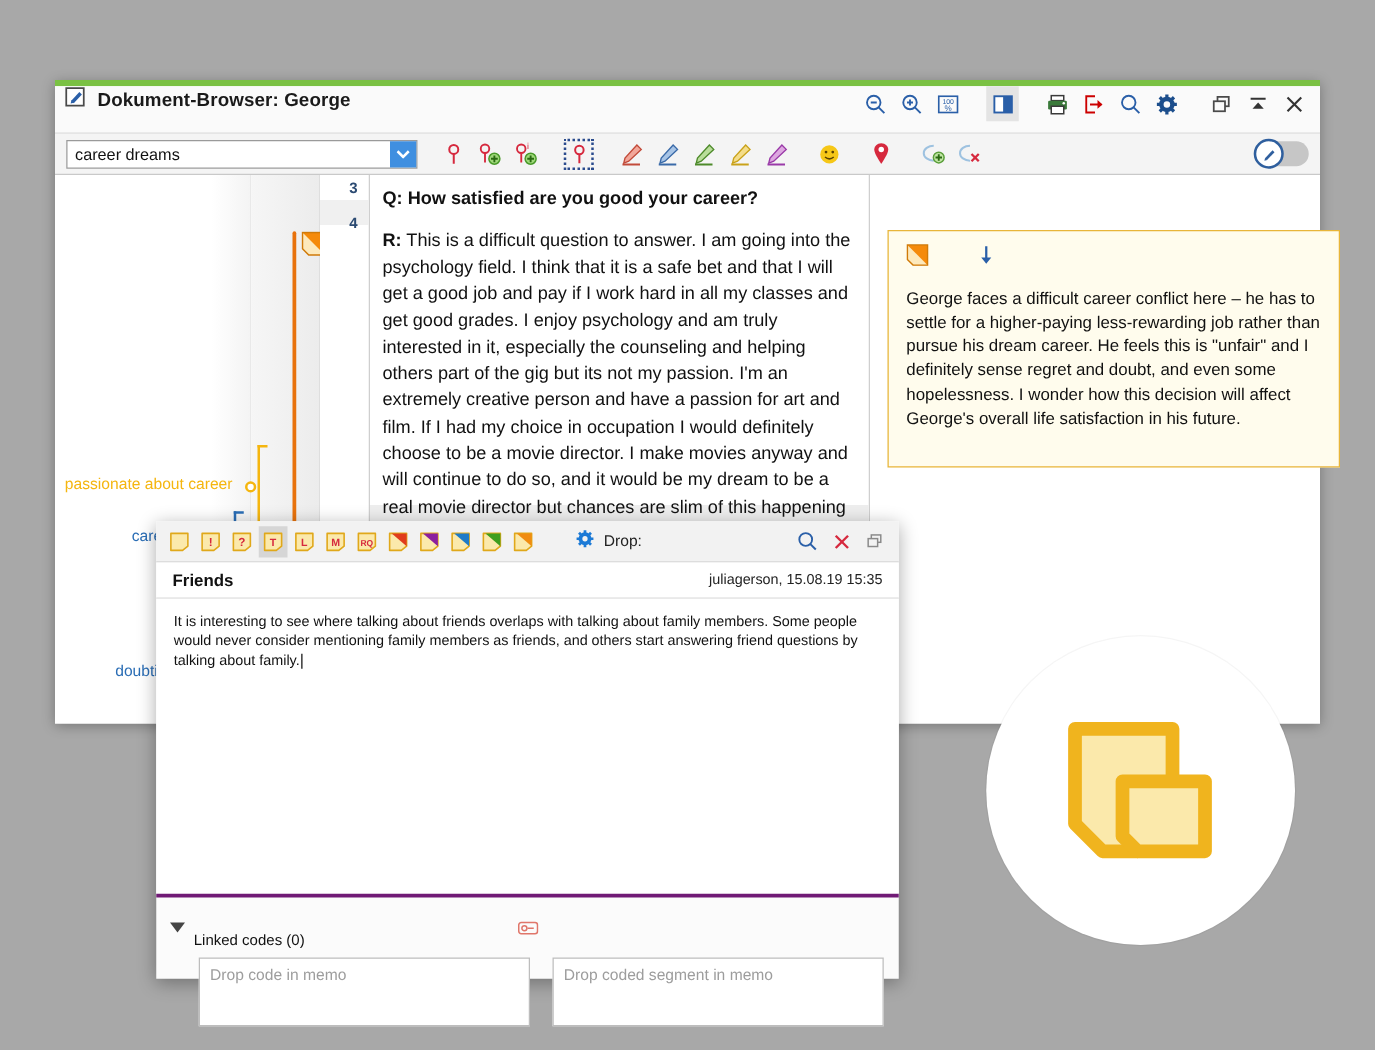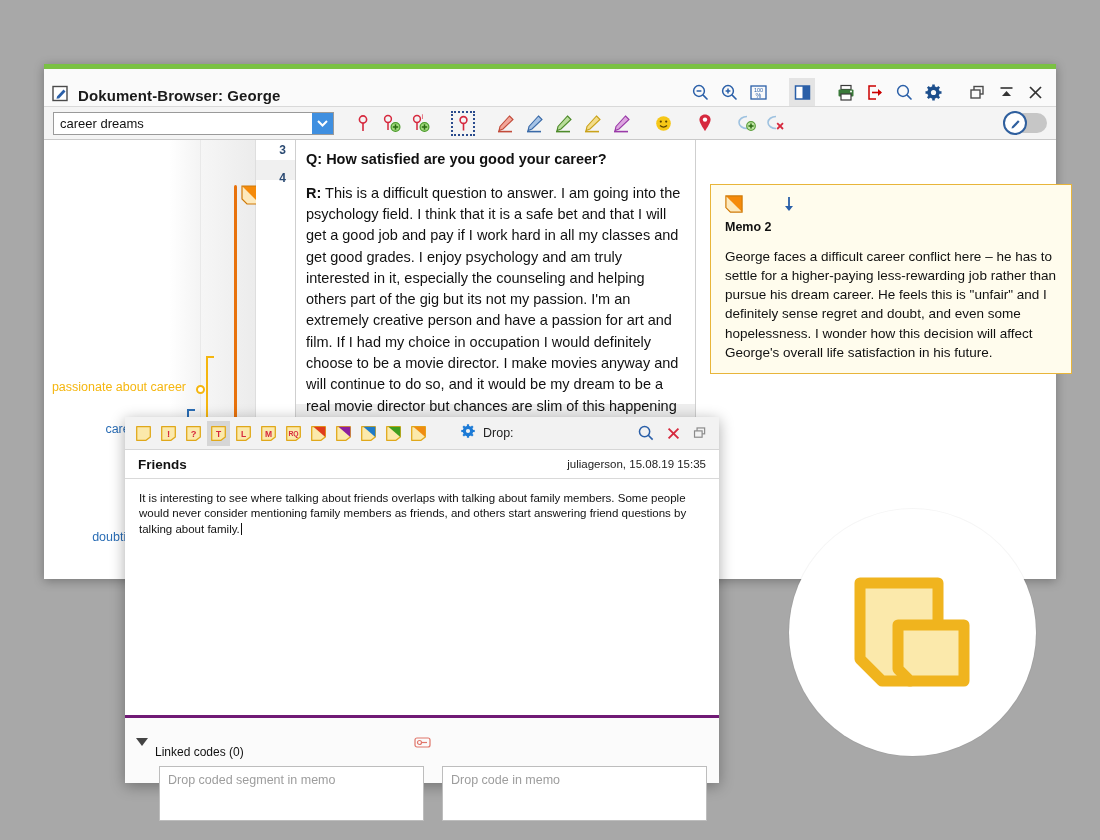--- a/index.html
+++ b/index.html
@@ -17,21 +17,21 @@
     position: absolute; left: 44px; top: 64px;
     width: 1012px; height: 515px;
     background: #ffffff;
     box-shadow: 0 2px 10px rgba(0,0,0,0.30);
   }
   .green-bar { height: 5px; background: #7ac143; }
 
   .titlebar {
     height: 38px; background: #fafafa;
     border-bottom: 1px solid #d9d9d9;
-    display: flex; align-items: flex-end; padding: 0 8px;
+    display: flex; align-items: flex-start; padding: 0 8px;
   }
   .title-left { display: flex; align-items: center; gap: 9px; flex: 1; }
   .title-text { font-size: 15px; font-weight: bold; color: #1a1a1a; letter-spacing: .1px; }
   .title-icons { display: flex; align-items: center; gap: 3px; }
   .ticon {
     width: 26px; height: 28px; display: flex;
     align-items: center; justify-content: center;
     cursor: pointer;
   }
   .ticon.active { background: #e4e4e4; }
@@ -498,21 +498,20 @@
                 <path d="M1 1 H19 V19 H6 L1 14 Z" fill="none" stroke="#d07a08" stroke-width="1.3"></path>
               </svg>
             </span>
             <span>
               <svg width="16" height="18" viewBox="0 0 16 18">
                   <line x1="8" y1="2" x2="8" y2="14" stroke="#2a5fa8" stroke-width="1.8"></line>
                   <path d="M4 11 L8 16 L12 11 Z" fill="#2a5fa8"></path>
                 </svg>
             </span>
           </div>
-          <div class="memo-card-title">Memo 2</div>
           <div class="memo-card-body">George faces a difficult career conflict here – he has to settle for a higher-paying less-rewarding job rather than pursue his dream career. He feels this is "unfair" and I definitely sense regret and doubt, and even some hopelessness. I wonder how this decision will affect George's overall life satisfaction in his future.</div>
         </div>
       </div>
 
     </div>
   </div>
 
   <div id="logo-badge">
     <svg width="122" height="112" viewBox="0 0 122 112">
       <path d="M8 6 H86 V54 H58 V104 H30 L8 82 Z" fill="#fbe9ab" stroke="#f0b41e" stroke-width="11" stroke-linejoin="round"></path>
@@ -649,20 +648,20 @@
           <span class="lh-icon">
             <svg width="17" height="13" viewBox="0 0 17 13">
                 <rect x="1" y="2" width="15" height="9" rx="2" fill="none" stroke="#e0766a" stroke-width="1.2"></rect>
                 <circle cx="5.5" cy="6.5" r="2" fill="none" stroke="#e0766a" stroke-width="1.2"></circle>
                 <line x1="8" y1="6.5" x2="13" y2="6.5" stroke="#e0766a" stroke-width="1.2"></line>
               </svg>
           </span>
         </div>
       </div>
       <div class="drops">
+        <div class="dropbox">Drop code in memo</div>
         <div class="dropbox">Drop coded segment in memo</div>
-        <div class="dropbox">Drop code in memo</div>
       </div>
     </div>
 
   </div>
 
 </div>
 
 </body></html>

